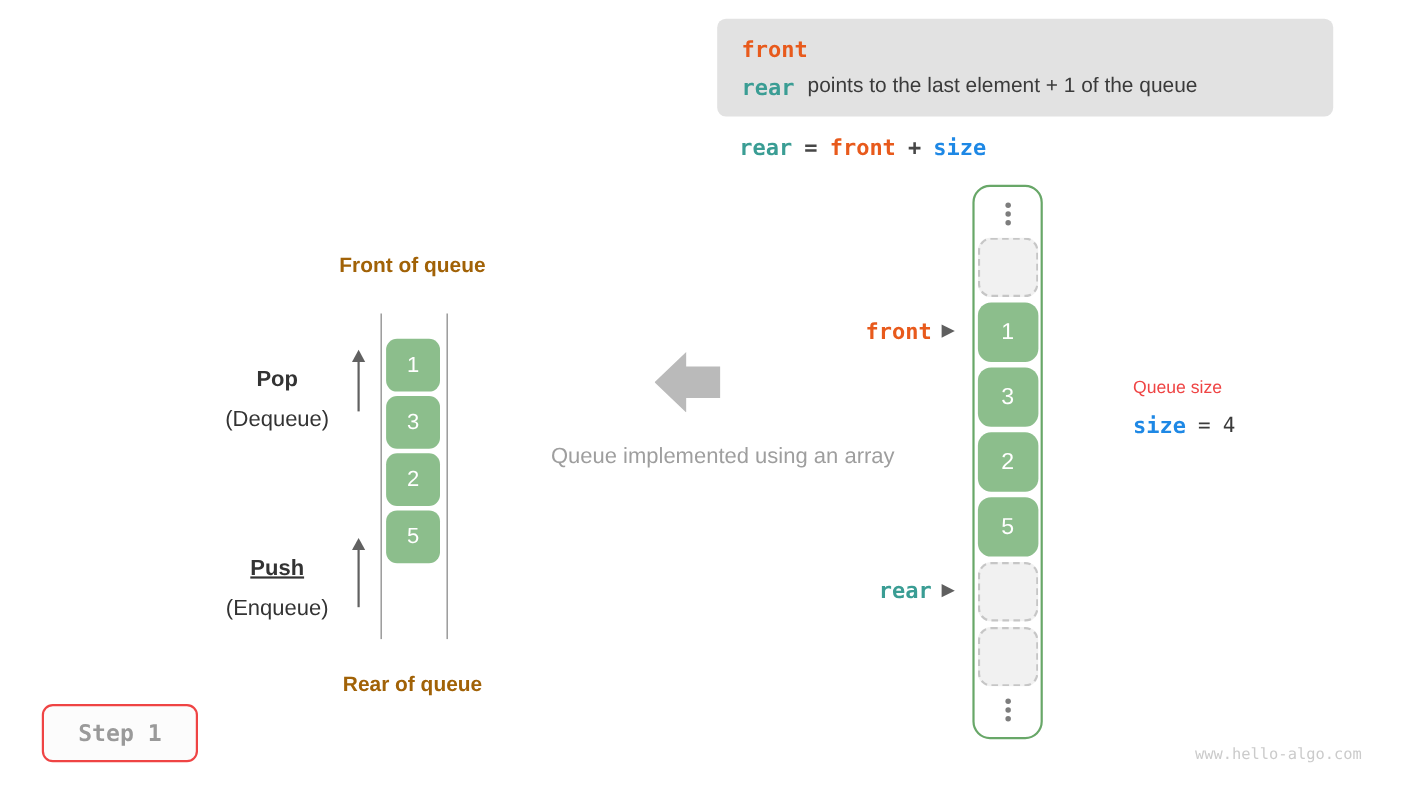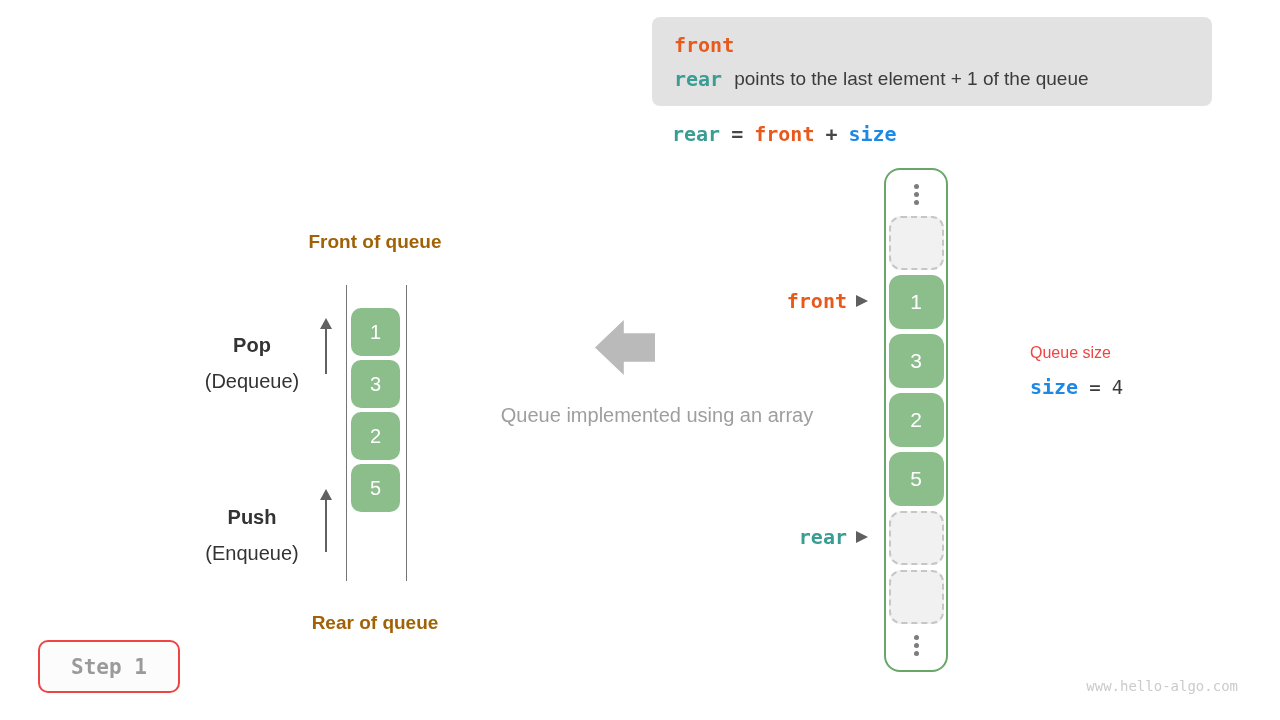--- a/index.html
+++ b/index.html
@@ -52,21 +52,21 @@
   .lcell{
     position:absolute;left:351px;width:49px;height:48px;border-radius:10px;
     background:var(--green);color:#fff;font-size:20px;
     display:flex;align-items:center;justify-content:center;
   }
   .lcell-0{top:308px;} .lcell-1{top:360px;} .lcell-2{top:412px;} .lcell-3{top:464px;}
 
   .side-label{position:absolute;left:182px;width:140px;text-align:center;font-size:20px;color:#333;}
   .side-label.bold{font-weight:bold;}
   .pop-title{top:334px;} .pop-sub{top:370px;}
-  .push-title{top:506px;} .push-sub{top:542px;}
+  .push-title{top:506px;text-decoration:underline;} .push-sub{top:542px;}
 
   .up-arrow{position:absolute;left:320px;width:12px;}
   .up-arrow .head{width:0;height:0;margin:0 auto;
     border-left:6px solid transparent;border-right:6px solid transparent;
     border-bottom:11px solid #616161;}
   .up-arrow .shaft{width:2px;background:#616161;margin:0 auto;}
   .pop-arrow{top:318px;} .pop-arrow .shaft{height:45px;}
   .push-arrow{top:489px;} .push-arrow .shaft{height:52px;}
 
   

